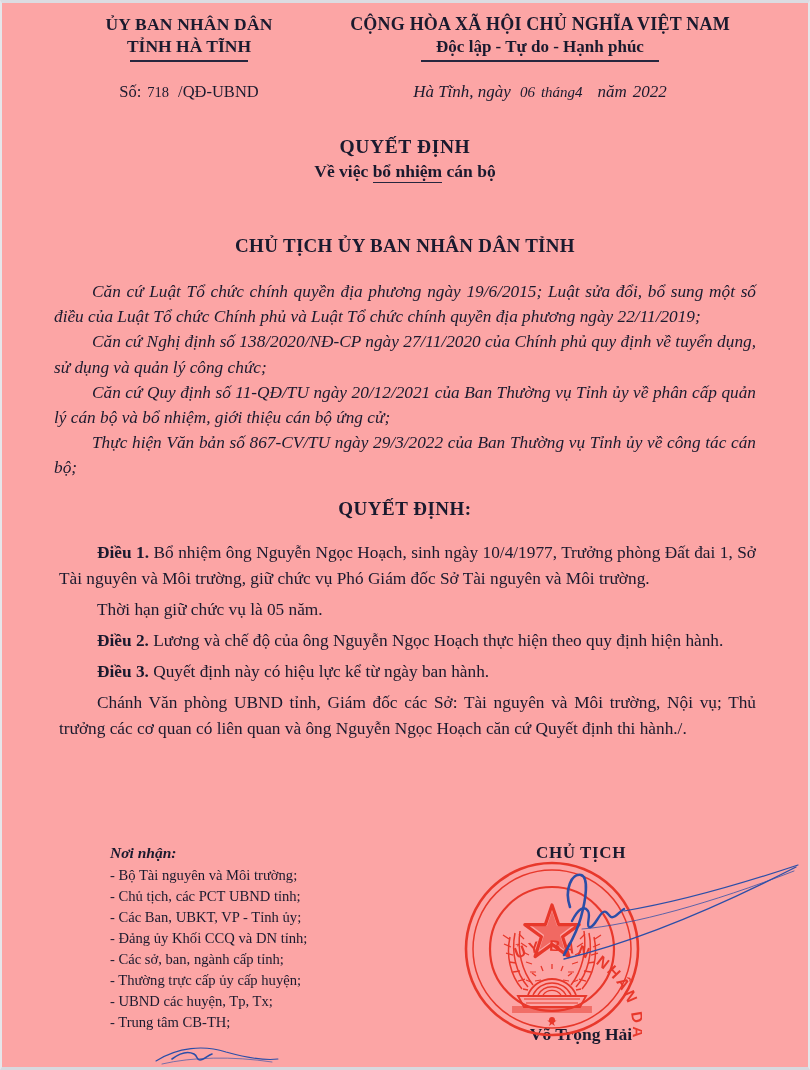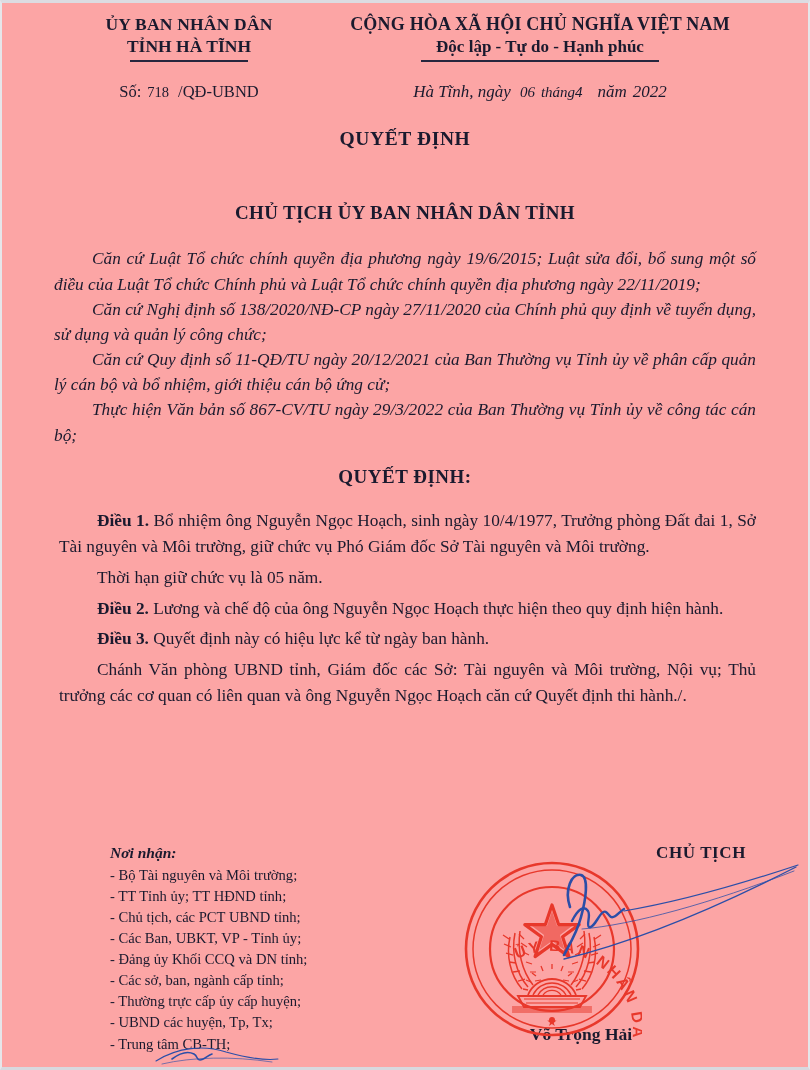--- a/index.html
+++ b/index.html
@@ -99,21 +99,21 @@
   .fill-italic {
     font-style: italic;
     font-size: 15px;
   }
   .sp-wide { display: inline-block; width: 9px; }
   .sp-mid  { display: inline-block; width: 6px; }
 
   
   .title-block {
     text-align: center;
-    margin-top: 24px;
+    margin-top: 32px;
   }
   .title-main {
     font-weight: bold;
     font-size: 19.5px;
     letter-spacing: 0.6px;
     line-height: 1.3;
   }
   .title-sub {
     font-weight: bold;
     font-size: 17.5px;
@@ -207,21 +207,20 @@
     position: absolute;
     right: 10px;
     top: 0;
     width: 330px;
     text-align: center;
   }
   .sig-title {
     font-weight: bold;
     font-size: 17px;
     letter-spacing: 0.6px;
-    text-align: right;
   }
   .sig-name {
     font-weight: bold;
     font-size: 17.5px;
     position: absolute;
     left: 0; right: 0;
     top: 181px;
   }
 
   .seal-wrap {
@@ -268,20 +267,21 @@
       </div>
     </div>
 
     <div class="meta-row">
       <div class="meta-left"><span>Số:</span><span class="sp-mid"></span><span class="fill">718</span><span class="sp-wide"></span><span>/QĐ-UBND</span></div>
       <div class="meta-right"><span>Hà Tĩnh, ngày</span><span class="sp-wide"></span><span class="fill-italic">06</span><span class="sp-mid"></span><span class="fill-italic">tháng</span><span class="fill-italic">4</span><span class="sp-wide"></span><span class="sp-mid"></span><span>năm</span><span class="sp-mid"></span><span>2022</span></div>
     </div>
 
     <div class="title-block">
       <div class="title-main">QUYẾT ĐỊNH</div>
+      <div class="title-sub"><span>Về việc </span><u>bổ nhiệm</u><span> cán bộ</span></div>
     </div>
 
     <div class="authority">CHỦ TỊCH ỦY BAN NHÂN DÂN TỈNH</div>
 
     <div class="preamble">
       <p>Căn cứ Luật Tổ chức chính quyền địa phương ngày 19/6/2015; Luật sửa đổi, bổ sung một số điều của Luật Tổ chức Chính phủ và Luật Tổ chức chính quyền địa phương ngày 22/11/2019;</p>
       <p>Căn cứ Nghị định số 138/2020/NĐ-CP ngày 27/11/2020 của Chính phủ quy định về tuyển dụng, sử dụng và quản lý công chức;</p>
       <p>Căn cứ Quy định số 11-QĐ/TU ngày 20/12/2021 của Ban Thường vụ Tỉnh ủy về phân cấp quản lý cán bộ và bổ nhiệm, giới thiệu cán bộ ứng cử;</p>
       <p>Thực hiện Văn bản số 867-CV/TU ngày 29/3/2022 của Ban Thường vụ Tỉnh ủy về công tác cán bộ;</p>
     </div>
@@ -297,21 +297,20 @@
     </div>
 
   </div>
 
   <div class="footer">
 
     <div class="recipients">
       <div class="rcp-title">Nơi nhận:</div>
       <ul>
         <li>- Bộ Tài nguyên và Môi trường;</li>
-        <li>- TT Tỉnh ủy; TT HĐND tỉnh;</li>
         <li>- Chủ tịch, các PCT UBND tỉnh;</li>
         <li>- Các Ban, UBKT, VP - Tỉnh ủy;</li>
         <li>- Đảng ủy Khối CCQ và DN tỉnh;</li>
         <li>- Các sở, ban, ngành cấp tỉnh;</li>
         <li>- Thường trực cấp ủy cấp huyện;</li>
         <li>- UBND các huyện, Tp, Tx;</li>
         <li>- Trung tâm CB-TH;</li>
 
       </ul>
     </div>

